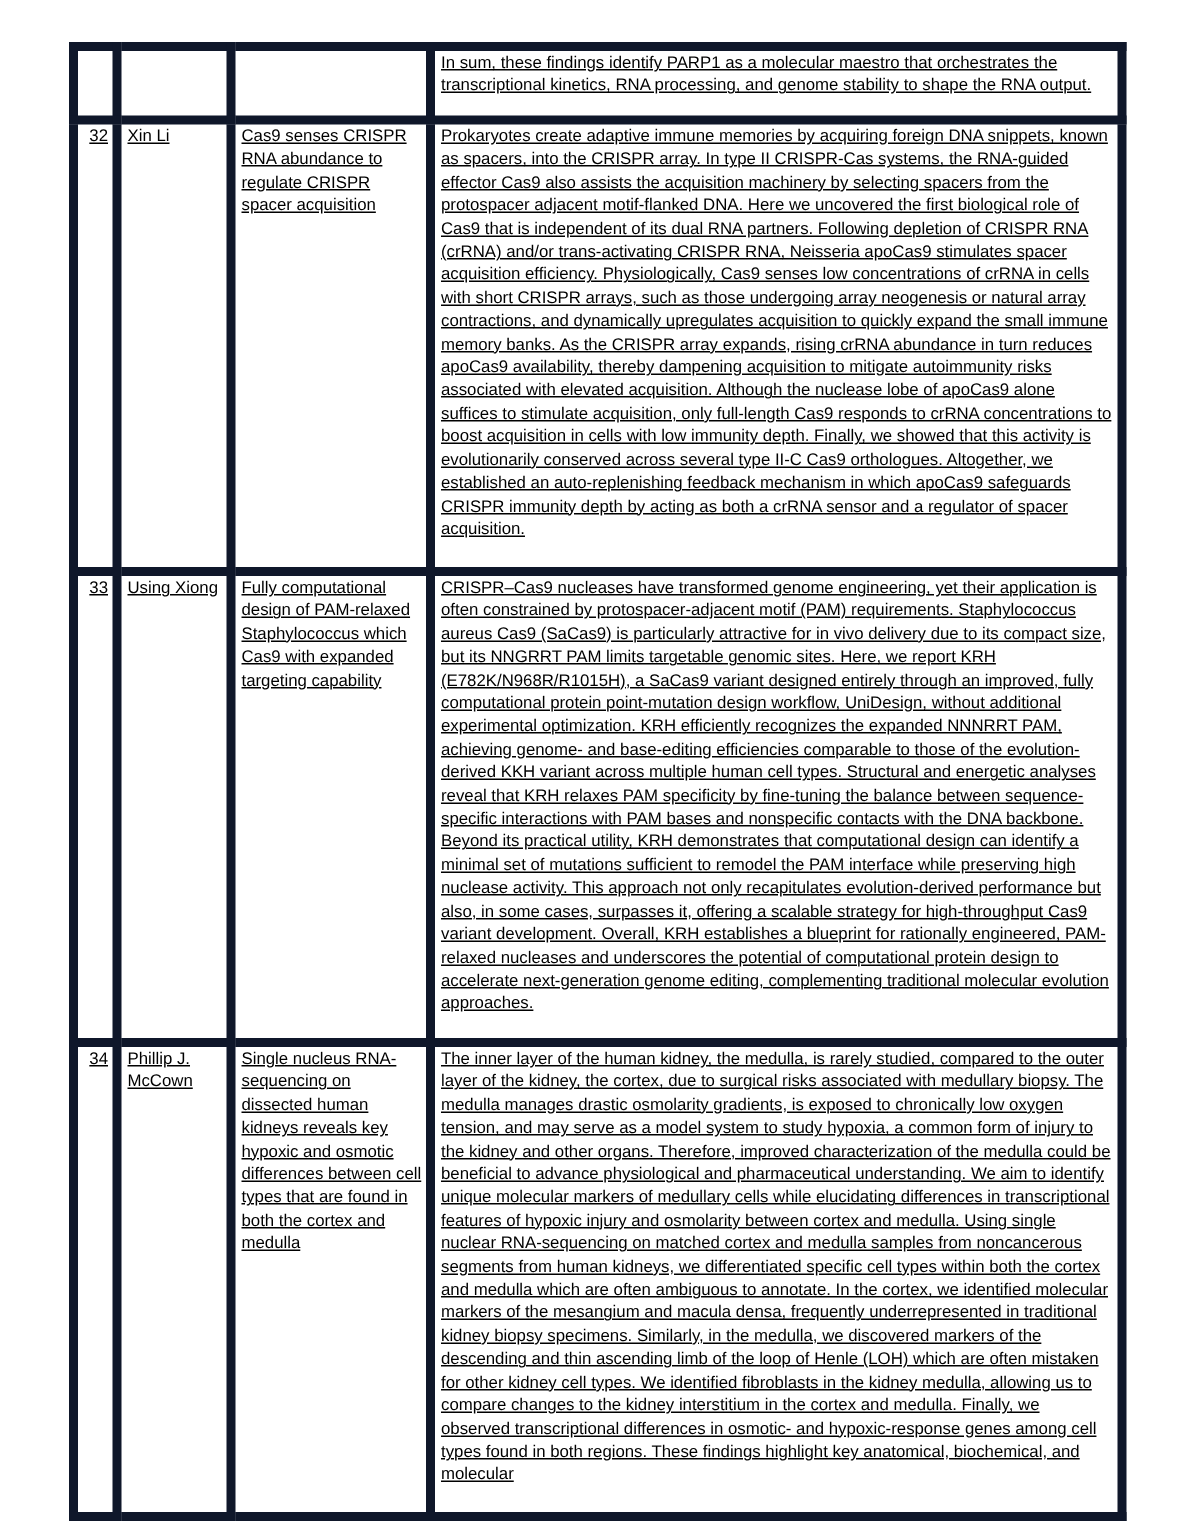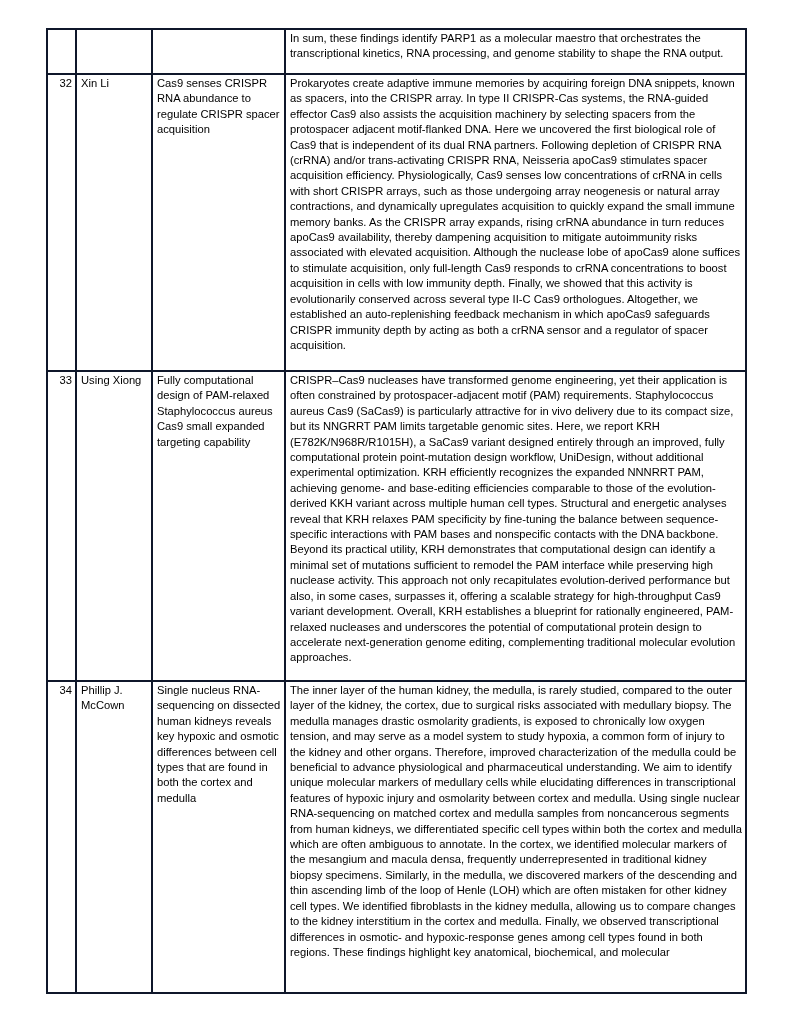--- a/index.html
+++ b/index.html
@@ -4,22 +4,22 @@
 <style>
   html, body { margin: 0; padding: 0; background: #ffffff; }
   body { width: 791px; height: 1024px; position: relative; overflow: hidden;
          font-family: "Liberation Sans", sans-serif; color: #000; }
   table.doc-table {
     position: absolute; left: 46px; top: 28px;
     width: 699px; border-collapse: collapse; table-layout: fixed;
     font-size: 11.2px; line-height: 15.4px;
   }
   table.doc-table td {
-    border: 2px solid #0f172a; vertical-align: top;
-    padding: 1px 3px 0 4px; word-wrap: break-word;
+    border: 6px solid #0f172a; vertical-align: top;
+    padding: 1px 3px 0 4px; word-wrap: break-word; text-decoration: underline;
   }
   col.c-num { width: 29px; }
   col.c-name { width: 76px; }
   col.c-title { width: 133px; }
   col.c-abs { width: 461px; }
   td.num { text-align: right; padding-right: 6px; margin-top: 28px; }
   tr.r-cont td { height: 42px; }
   tr.r-32 td { height: 294px; }
   tr.r-33 td { height: 307px; }
   tr.r-34 td { height: 309px; }
@@ -44,21 +44,21 @@
     </tr>
     <tr class="r-32">
       <td class="num">32</td>
       <td>Xin Li</td>
       <td class="title">Cas9 senses CRISPR RNA abundance to regulate CRISPR spacer acquisition</td>
       <td>Prokaryotes create adaptive immune memories by acquiring foreign DNA snippets, known as spacers, into the CRISPR array. In type II CRISPR-Cas systems, the RNA-guided effector Cas9 also assists the acquisition machinery by selecting spacers from the protospacer adjacent motif-flanked DNA. Here we uncovered the first biological role of Cas9 that is independent of its dual RNA partners. Following depletion of CRISPR RNA (crRNA) and/or trans-activating CRISPR RNA, Neisseria apoCas9 stimulates spacer acquisition efficiency. Physiologically, Cas9 senses low concentrations of crRNA in cells with short CRISPR arrays, such as those undergoing array neogenesis or natural array contractions, and dynamically upregulates acquisition to quickly expand the small immune memory banks. As the CRISPR array expands, rising crRNA abundance in turn reduces apoCas9 availability, thereby dampening acquisition to mitigate autoimmunity risks associated with elevated acquisition. Although the nuclease lobe of apoCas9 alone suffices to stimulate acquisition, only full-length Cas9 responds to crRNA concentrations to boost acquisition in cells with low immunity depth. Finally, we showed that this activity is evolutionarily conserved across several type II-C Cas9 orthologues. Altogether, we established an auto-replenishing feedback mechanism in which apoCas9 safeguards CRISPR immunity depth by acting as both a crRNA sensor and a regulator of spacer acquisition.</td>
     </tr>
     <tr class="r-33">
       <td class="num">33</td>
       <td>Using Xiong</td>
-      <td class="title">Fully computational design of PAM-relaxed Staphylococcus aureus Cas9 small expanded targeting capability</td>
+      <td class="title">Fully computational design of PAM-relaxed Staphylococcus which Cas9 with expanded targeting capability</td>
       <td>CRISPR–Cas9 nucleases have transformed genome engineering, yet their application is often constrained by protospacer-adjacent motif (PAM) requirements. Staphylococcus aureus Cas9 (SaCas9) is particularly attractive for in vivo delivery due to its compact size, but its NNGRRT PAM limits targetable genomic sites. Here, we report KRH (E782K/N968R/R1015H), a SaCas9 variant designed entirely through an improved, fully computational protein point-mutation design workflow, UniDesign, without additional experimental optimization. KRH efficiently recognizes the expanded NNNRRT PAM, achieving genome- and base-editing efficiencies comparable to those of the evolution-derived KKH variant across multiple human cell types. Structural and energetic analyses reveal that KRH relaxes PAM specificity by fine-tuning the balance between sequence-specific interactions with PAM bases and nonspecific contacts with the DNA backbone. Beyond its practical utility, KRH demonstrates that computational design can identify a minimal set of mutations sufficient to remodel the PAM interface while preserving high nuclease activity. This approach not only recapitulates evolution-derived performance but also, in some cases, surpasses it, offering a scalable strategy for high-throughput Cas9 variant development. Overall, KRH establishes a blueprint for rationally engineered, PAM-relaxed nucleases and underscores the potential of computational protein design to accelerate next-generation genome editing, complementing traditional molecular evolution approaches.</td>
     </tr>
     <tr class="r-34">
       <td class="num">34</td>
       <td>Phillip J. McCown</td>
       <td class="title">Single nucleus RNA-sequencing on dissected human kidneys reveals key hypoxic and osmotic differences between cell types that are found in both the cortex and medulla</td>
       <td>The inner layer of the human kidney, the medulla, is rarely studied, compared to the outer layer of the kidney, the cortex, due to surgical risks associated with medullary biopsy. The medulla manages drastic osmolarity gradients, is exposed to chronically low oxygen tension, and may serve as a model system to study hypoxia, a common form of injury to the kidney and other organs. Therefore, improved characterization of the medulla could be beneficial to advance physiological and pharmaceutical understanding. We aim to identify unique molecular markers of medullary cells while elucidating differences in transcriptional features of hypoxic injury and osmolarity between cortex and medulla. Using single nuclear RNA-sequencing on matched cortex and medulla samples from noncancerous segments from human kidneys, we differentiated specific cell types within both the cortex and medulla which are often ambiguous to annotate. In the cortex, we identified molecular markers of the mesangium and macula densa, frequently underrepresented in traditional kidney biopsy specimens. Similarly, in the medulla, we discovered markers of the descending and thin ascending limb of the loop of Henle (LOH) which are often mistaken for other kidney cell types. We identified fibroblasts in the kidney medulla, allowing us to compare changes to the kidney interstitium in the cortex and medulla. Finally, we observed transcriptional differences in osmotic- and hypoxic-response genes among cell types found in both regions. These findings highlight key anatomical, biochemical, and molecular</td>
     </tr>
   </tbody>
 </table>

